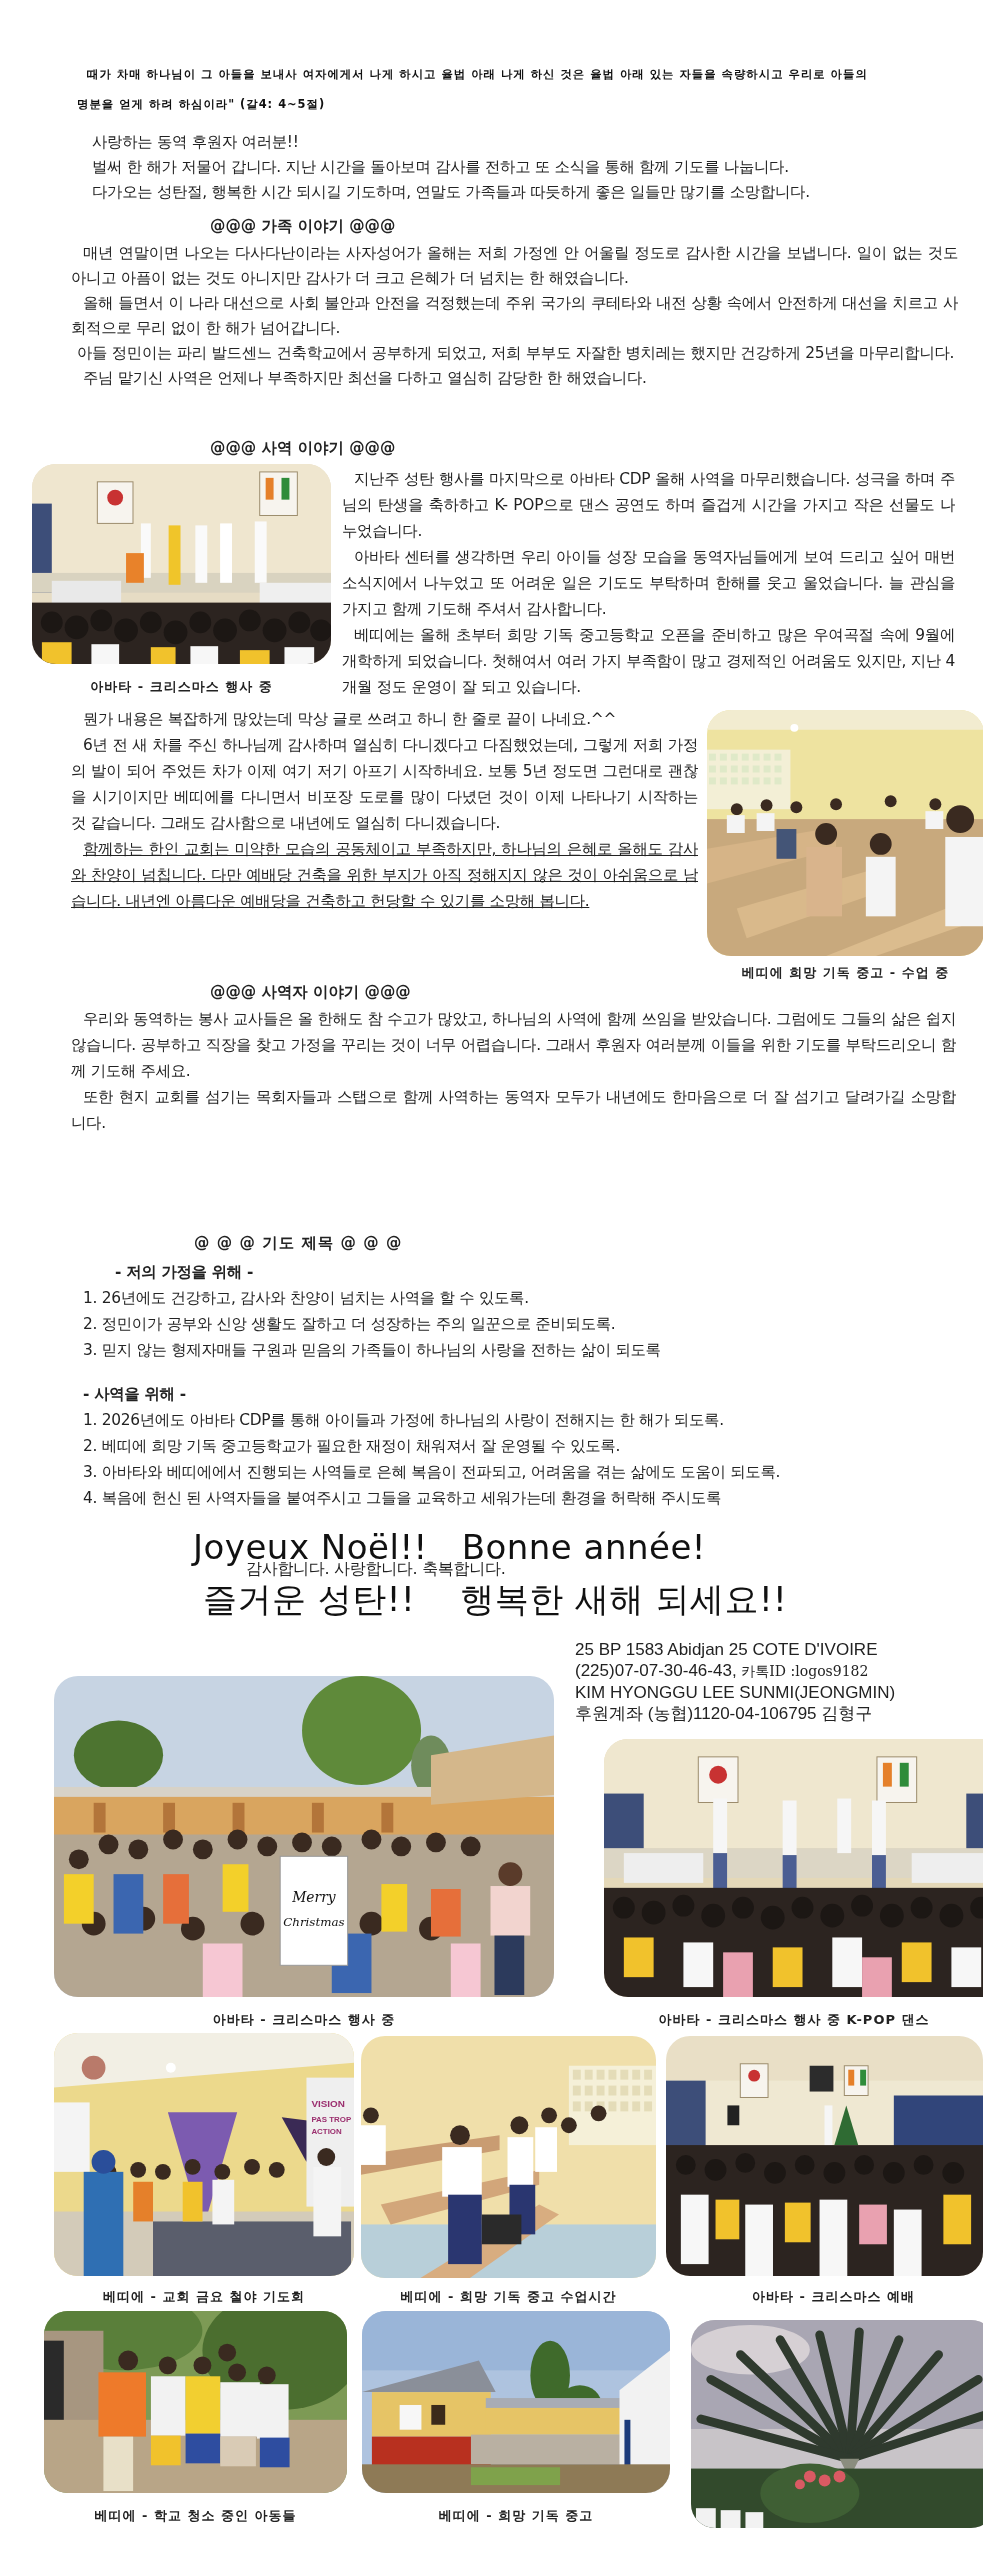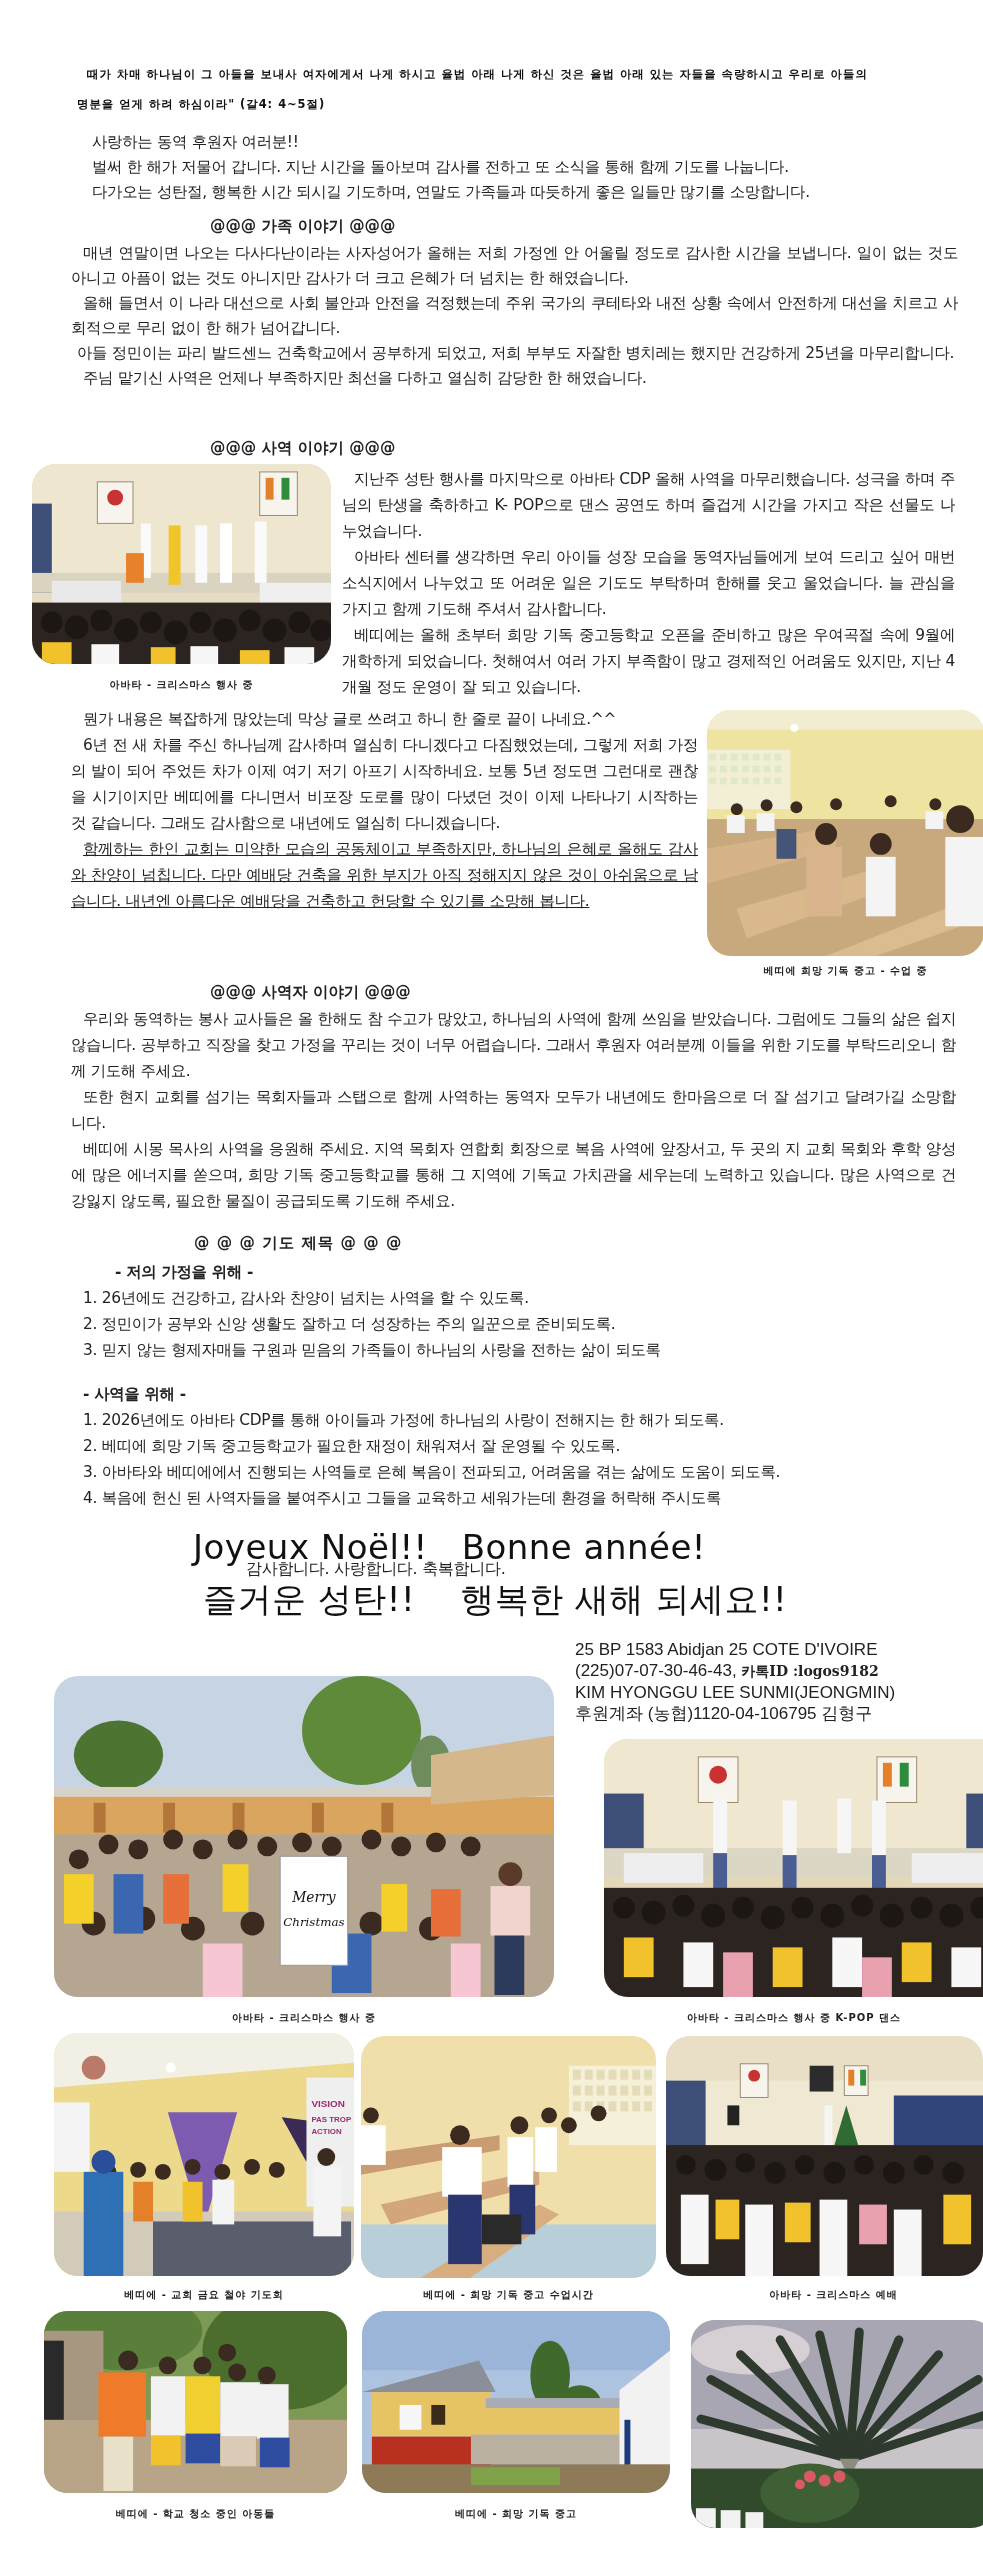--- a/index.html
+++ b/index.html
@@ -4,26 +4,26 @@
 <style>
   html, body { margin: 0; padding: 0; background: #ffffff; }
   body { width: 984px; height: 2576px; position: relative; overflow: hidden;
          font-family: "DejaVu Sans", sans-serif; color: #111; }
   .abs { position: absolute; }
   .verse { font-family: "DejaVu Sans", sans-serif; font-weight: bold; font-size: 11.4px; letter-spacing: 1px; line-height: 30px; }
   .body-text { font-family: "DejaVu Sans", sans-serif; font-size: 15.4px; line-height: 25px; color: #222; letter-spacing: -0.3px; }
   .body-text p { margin: 0; }
   .indent { text-indent: 6px; }
   .heading { font-family: "DejaVu Sans", sans-serif; font-size: 15.4px; font-weight: bold; color: #222; }
-  .caption { font-family: "DejaVu Sans", sans-serif; font-size: 10px; font-weight: bold; color: #222; letter-spacing: 1px; text-align: center; }
+  .caption { font-family: "DejaVu Sans", sans-serif; font-size: 13px; font-weight: bold; color: #222; letter-spacing: 1px; text-align: center; }
   .photo { position: absolute; overflow: hidden; border-radius: 24px; }
   .photo svg { display: block; width: 100%; height: 100%; }
   .big-greet { font-family: "DejaVu Sans", sans-serif; font-size: 34px; color: #111; letter-spacing: 0.5px; }
   .addr { font-family: "Liberation Sans", sans-serif; font-size: 17px; line-height: 21px; color: #222; }
-  .addr .kakao { font-family: "DejaVu Serif", serif; font-weight: bold; font-size: 14px; }
+  .addr .kakao { font-family: "DejaVu Serif", serif; font-weight: normal; font-size: 14px; }
   ol.prayer { margin: 0; padding: 0; list-style: none; }
   ol.prayer li { margin: 0; }
 </style>
 </head>
 <body>
 
 <div class="abs verse" style="left:83px; top:59px; width:873px;">
   <div style="padding-left:4px;">때가 차매 하나님이 그 아들을 보내사 여자에게서 나게 하시고 율법 아래 나게 하신 것은 율법 아래 있는 자들을 속량하시고 우리로 아들의</div>
   <div style="margin-left:-6px;">명분을 얻게 하려 하심이라" (갈4: 4~5절)</div>
 </div>
@@ -158,21 +158,20 @@
     <rect x="100" y="138" width="36" height="70" fill="#d9b48c"></rect>
     <rect x="70" y="120" width="20" height="30" fill="#445577"></rect>
   </svg>
 </div>
 <div class="abs caption" style="left:707px; top:964px; width:277px;">베띠에 희망 기독 중고 - 수업 중</div>
 
 <div class="abs heading" style="left:210px; top:982px;">@@@ 사역자 이야기 @@@</div>
 <div class="abs body-text" style="left:71px; top:1006px; width:885px; text-align:justify; line-height:26px;">
   <p style="text-indent:12px;">우리와 동역하는 봉사 교사들은 올 한해도 참 수고가 많았고, 하나님의 사역에 함께 쓰임을 받았습니다. 그럼에도 그들의 삶은 쉽지 않습니다. 공부하고 직장을 찾고 가정을 꾸리는 것이 너무 어렵습니다. 그래서 후원자 여러분께 이들을 위한 기도를 부탁드리오니 함께 기도해 주세요.</p>
   <p style="text-indent:12px;">또한 현지 교회를 섬기는 목회자들과 스탭으로 함께 사역하는 동역자 모두가 내년에도 한마음으로 더 잘 섬기고 달려가길 소망합니다.</p>
-  <p style="text-indent:12px;">베띠에 시몽 목사의 사역을 응원해 주세요. 지역 목회자 연합회 회장으로 복음 사역에 앞장서고, 두 곳의 지 교회 목회와 후학 양성에 많은 에너지를 쏟으며, 희망 기독 중고등학교를 통해 그 지역에 기독교 가치관을 세우는데 노력하고 있습니다. 많은 사역으로 건강잃지 않도록, 필요한 물질이 공급되도록 기도해 주세요.</p>
 </div>
 
 <div class="abs heading" style="left:194px; top:1233px; letter-spacing:1px;">@ @ @ 기도 제목 @ @ @</div>
 <div class="abs body-text" style="left:83px; top:1259px; width:873px; line-height:26px;">
   <p style="font-weight:bold;margin-left:32px;">- 저의 가정을 위해 -</p>
   <ol class="prayer">
     <li>1. 26년에도 건강하고, 감사와 찬양이 넘치는 사역을 할 수 있도록.</li>
     <li>2. 정민이가 공부와 신앙 생활도 잘하고 더 성장하는 주의 일꾼으로 준비되도록.</li>
     <li>3. 믿지 않는 형제자매들 구원과 믿음의 가족들이 하나님의 사랑을 전하는 삶이 되도록</li>
   </ol>

